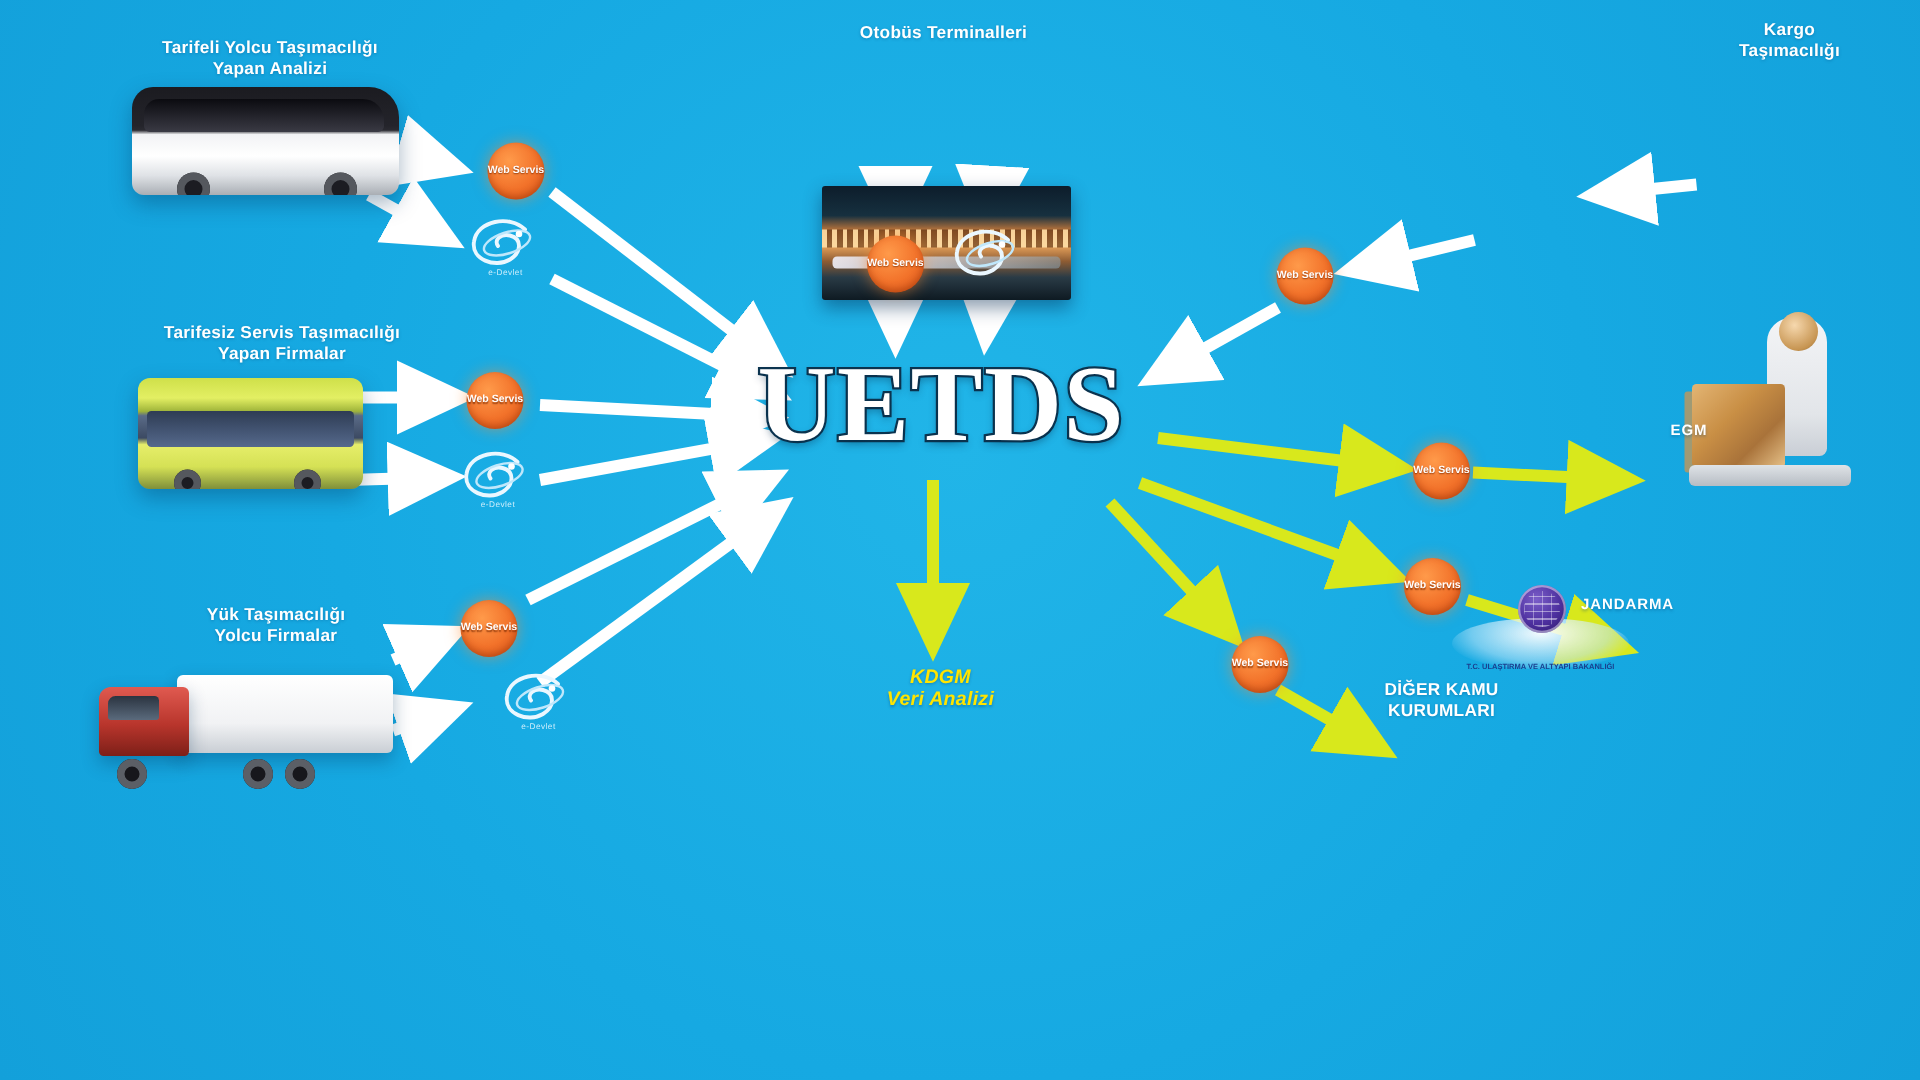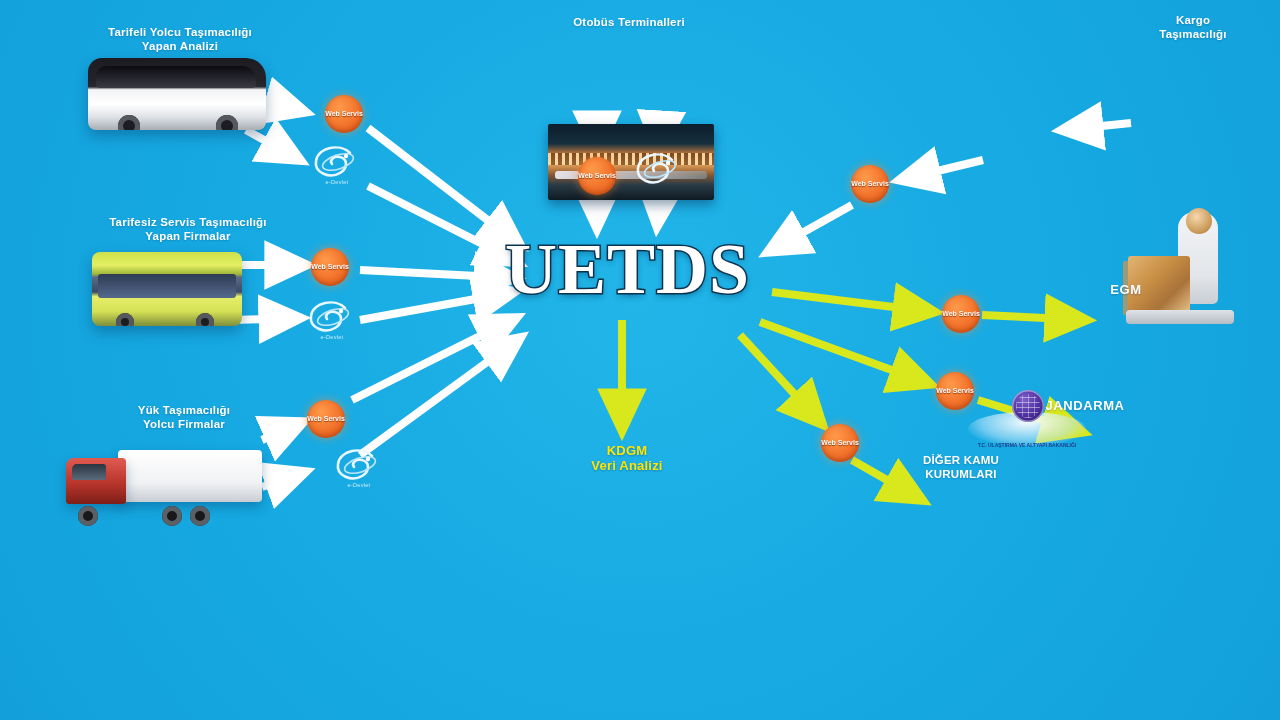--- a/index.html
+++ b/index.html
@@ -28,22 +28,22 @@
     color: #ffffff;
     font-weight: bold;
     text-align: center;
     line-height: 1.18;
     letter-spacing: .2px;
     text-shadow: 0 1px 2px rgba(0,70,120,.35);
     filter: blur(.35px);
     white-space: pre-line;
   }
   .lbl.small { font-size: 11.5px; }
-  .lbl.yellow { color: #ffe500; text-shadow: 0 1px 2px rgba(0,60,110,.4); }
-  .lbl.badge-lbl { font-size: 13px; letter-spacing: .6px; }
+  .lbl.yellow { color: #ffe500; text-shadow: 0 1px 2px rgba(0,60,110,.4); font-style: italic; }
+  .lbl.badge-lbl { font-size: 10px; letter-spacing: .6px; }
 
   
   #uetds {
     position: absolute;
     left: 505px; top: 228px;
     font-size: 72px;
     font-weight: bold;
     color: #ffffff;
     letter-spacing: 1px;
     -webkit-text-stroke: 3px #0c3550;

